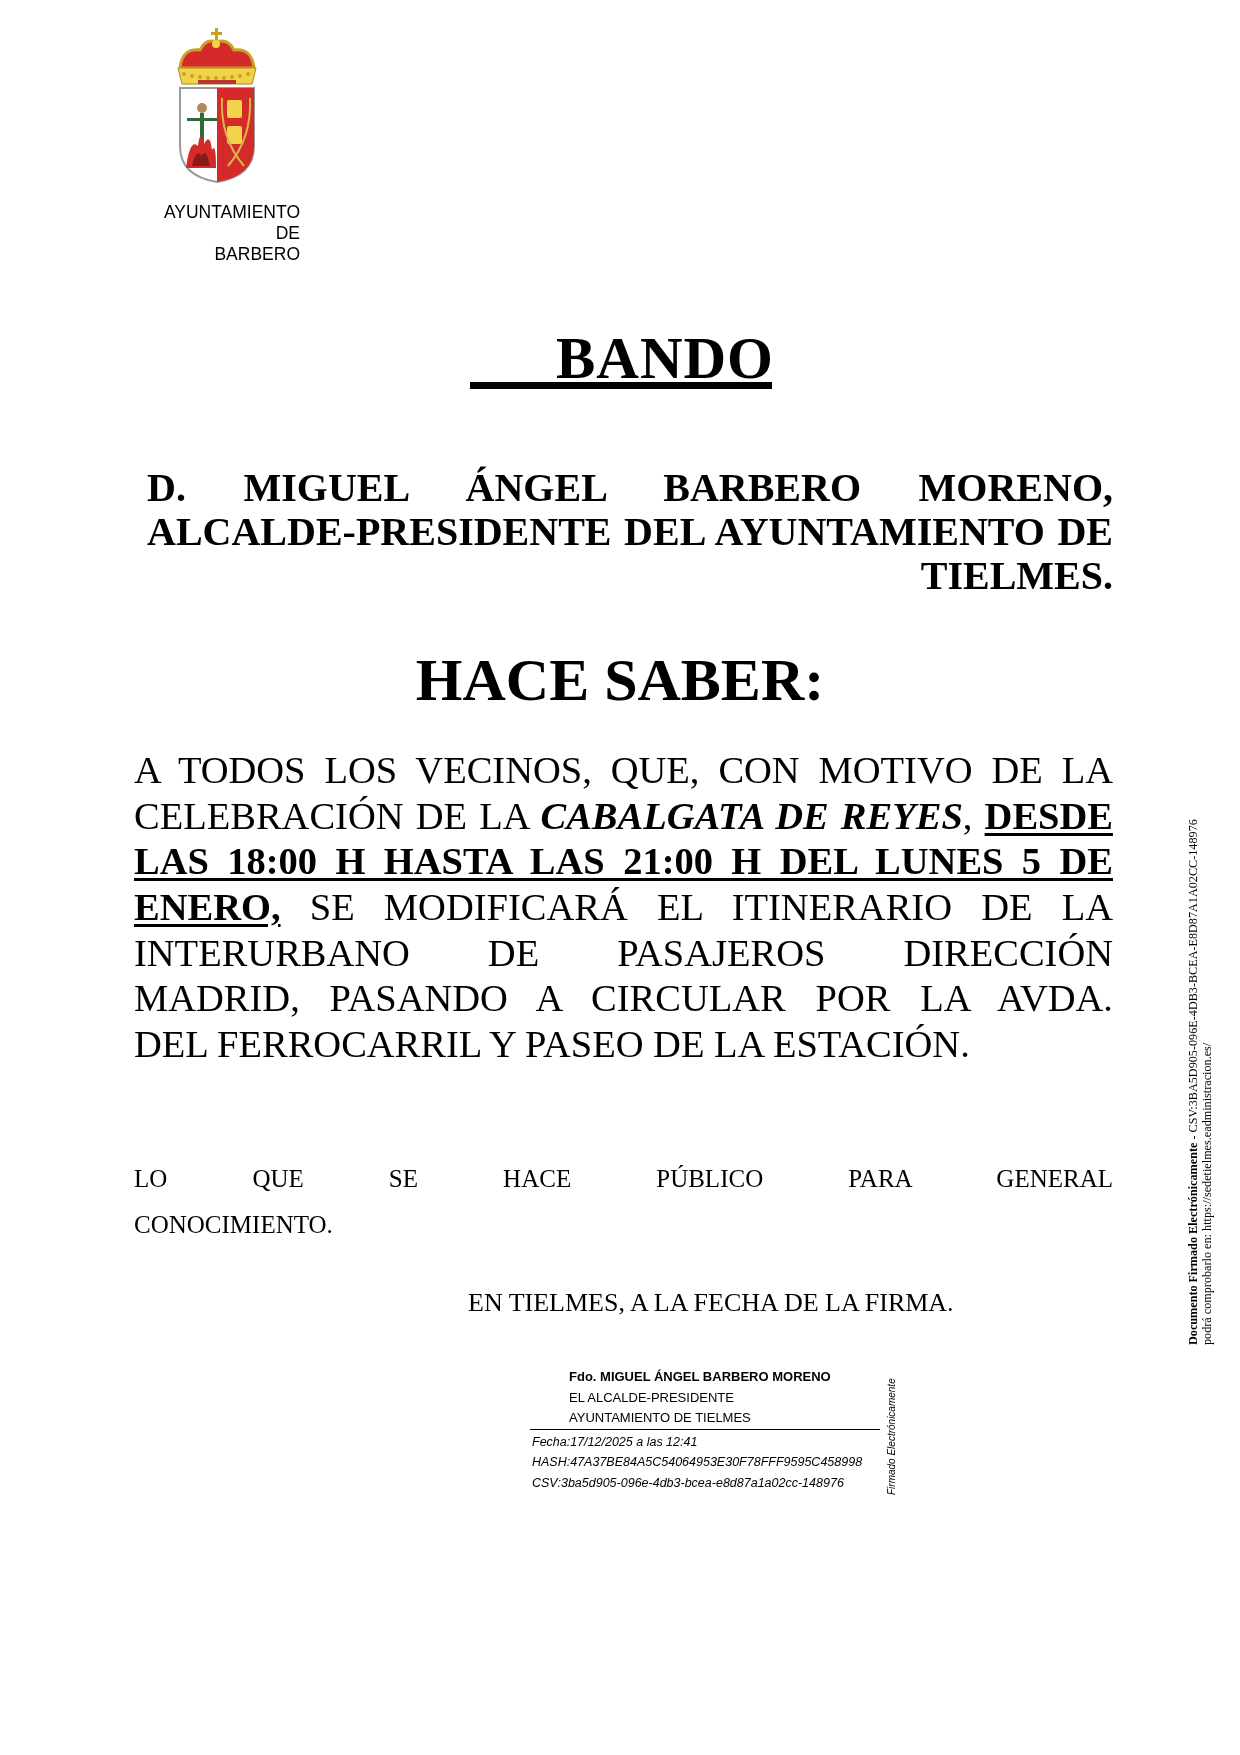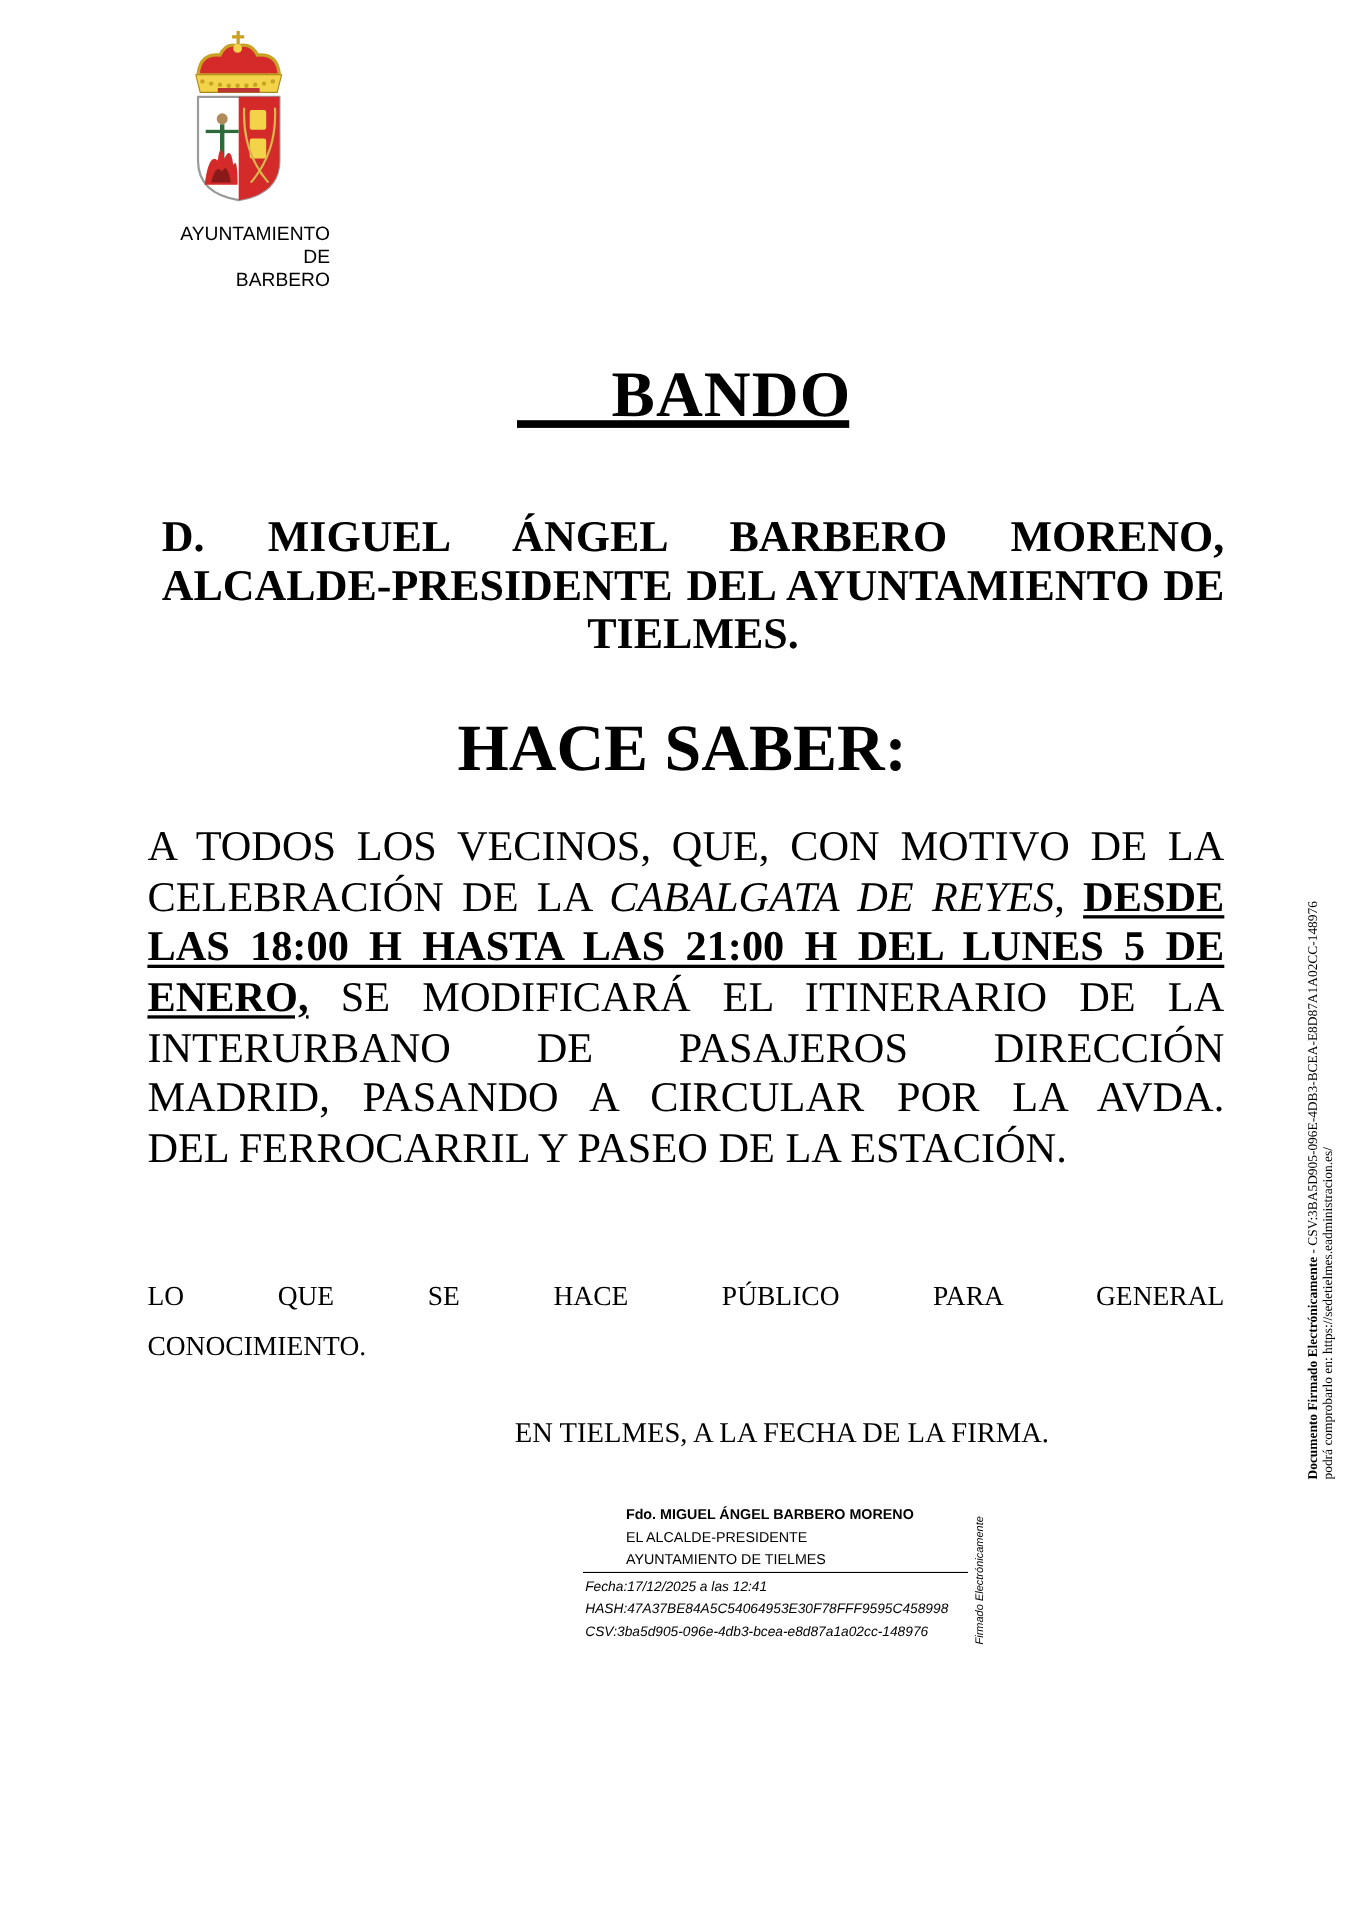--- a/index.html
+++ b/index.html
@@ -17,34 +17,34 @@
   
   #bando { left: 468px; top: 300px; width: 306px; text-align: right;
            font-family: "Liberation Serif", serif; font-weight: bold; font-size: 59px; line-height: 86px;
            letter-spacing: 1px; margin-top: 15px; }
   #bando-rule { left: 470px; top: 382px; width: 302px; height: 7px; background: #000; }
 
   
   #mayor { left: 147px; top: 466px; width: 966px;
            font-family: "Liberation Serif", serif; font-weight: bold; font-size: 40px; line-height: 44px; }
   .jl { display: block; text-align: justify; text-align-last: justify; white-space: nowrap; height: 44px; overflow: visible; }
-  .jl-left { display: block; text-align: center; white-space: nowrap; height: 44px; }
+  .jl-left { display: block; text-align: right; white-space: nowrap; height: 44px; }
 
   
   #hace { left: 300px; top: 648px; width: 640px; text-align: center;
           font-family: "Liberation Serif", serif; font-weight: bold; font-size: 60px; line-height: 64px; }
 
   
   #body { left: 134px; top: 748px; width: 979px;
           font-family: "Liberation Serif", serif; font-size: 38.5px; line-height: 45.7px; }
   #body .bl { display: block; text-align: justify; text-align-last: justify; white-space: nowrap; height: 45.7px; }
   #body .bl.last { text-align-last: left; }
   .b { font-weight: bold; }
   .u { text-decoration: underline; text-decoration-thickness: 3px; text-underline-offset: 4px; }
-  .i { font-style: italic; }
+  .i { font-style: italic; font-weight: bold; }
 
   #closing { left: 134px; top: 1156px; width: 979px;
              font-family: "Liberation Serif", serif; font-size: 25px; line-height: 45.7px; }
   #closing .bl { display: block; text-align: justify; text-align-last: justify; white-space: nowrap; height: 45.7px; }
   #closing .bl.last { text-align-last: left; }
 
   #place { left: 468px; top: 1285px; width: 600px;
            font-family: "Liberation Serif", serif; font-size: 26px; line-height: 36px; white-space: nowrap; }
 
   

